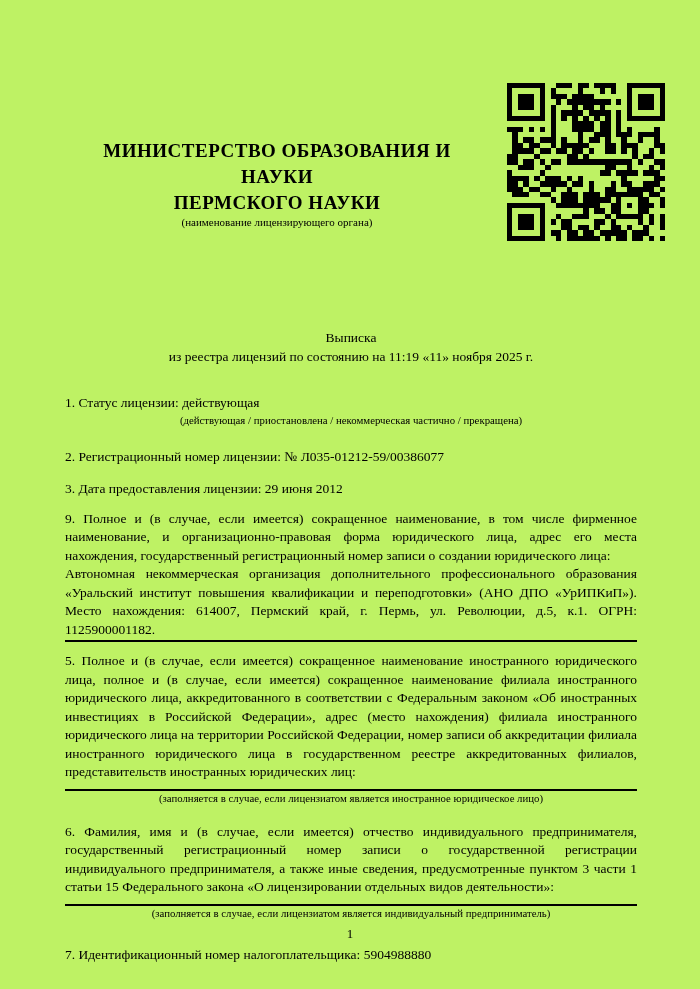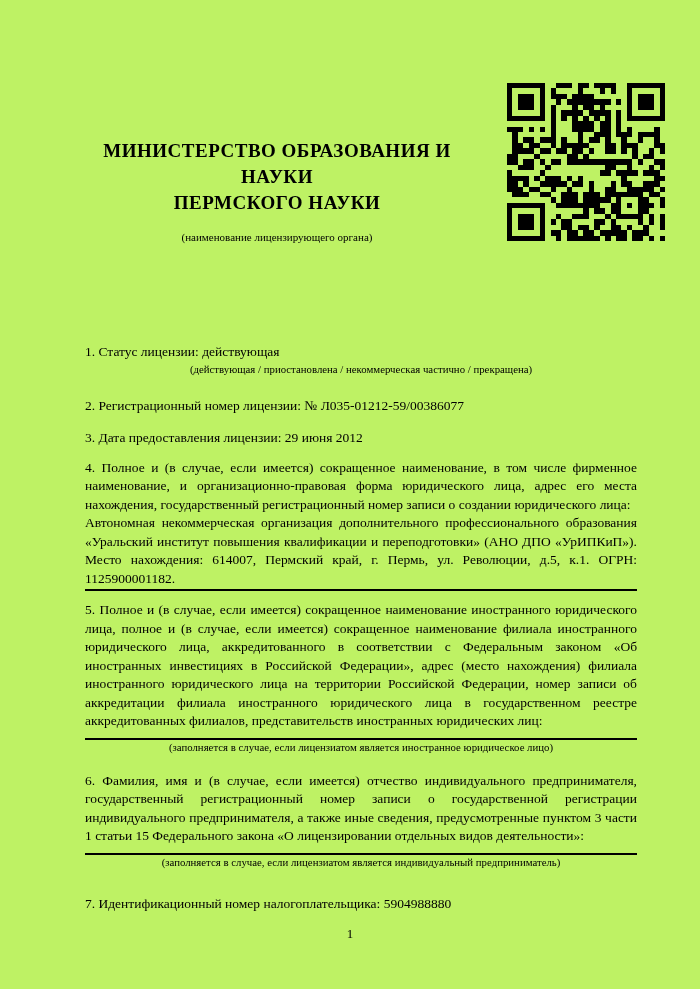--- a/index.html
+++ b/index.html
@@ -28,32 +28,31 @@
   }
   .header-line {
     font-size: 19px;
     font-weight: bold;
     line-height: 26px;
     letter-spacing: 0.5px;
   }
   .header-note {
     font-size: 11px;
     line-height: 13px;
-    margin-top: 15px;
+    margin-top: 0;
   }
   .title-block {
     margin-top: 99px;
     text-align: center;
     font-size: 13.5px;
     line-height: 19px;
   }
   .item {
     font-size: 13.5px;
     line-height: 18.5px;
-    margin-left: 20px;
   }
   .just { text-align: justify; }
   .note {
     font-size: 10.8px;
     line-height: 13px;
     text-align: center;
     margin-top: 1px;
   }
   .rule {
     border-top: 2px solid #000000;
@@ -533,37 +532,39 @@
       </svg>
   </div>
 
   <div class="header">
     <div class="header-line">МИНИСТЕРСТВО ОБРАЗОВАНИЯ И НАУКИ</div>
     <div class="header-line">ПЕРМСКОГО НАУКИ</div>
     <div class="header-note">(наименование лицензирующего органа)</div>
   </div>
 
   <div class="title-block">
+    <div>Выписка</div>
+    <div>из реестра лицензий по состоянию на 11:19 «11» ноября 2025 г.</div>
   </div>
 
   <div class="item i1">
     <div>1. Статус лицензии: действующая</div>
     <div class="note">(действующая / приостановлена / некоммерческая частично / прекращена)</div>
   </div>
 
   <div class="item i2">
     <div>2. Регистрационный номер лицензии: № Л035-01212-59/00386077</div>
   </div>
 
   <div class="item i3">
     <div>3. Дата предоставления лицензии: 29 июня 2012</div>
   </div>
 
   <div class="item i4">
-    <div class="just">4. Полное и (в случае, если имеется) сокращенное наименование, в том числе фирменное наименование, и организационно-правовая форма юридического лица, адрес его места нахождения, государственный регистрационный номер записи о создании юридического лица:</div>
+    <div class="just">9. Полное и (в случае, если имеется) сокращенное наименование, в том числе фирменное наименование, и организационно-правовая форма юридического лица, адрес его места нахождения, государственный регистрационный номер записи о создании юридического лица:</div>
     <div class="just">Автономная некоммерческая организация дополнительного профессионального образования «Уральский институт повышения квалификации и переподготовки» (АНО ДПО «УрИПКиП»). Место нахождения: 614007, Пермский край, г. Пермь, ул. Революции, д.5, к.1. ОГРН: 1125900001182.</div>
     <div class="rule"></div>
   </div>
 
   <div class="item i5">
     <div class="just">5. Полное и (в случае, если имеется) сокращенное наименование иностранного юридического лица, полное и (в случае, если имеется) сокращенное наименование филиала иностранного юридического лица, аккредитованного в соответствии с Федеральным законом «Об иностранных инвестициях в Российской Федерации», адрес (место нахождения) филиала иностранного юридического лица на территории Российской Федерации, номер записи об аккредитации филиала иностранного юридического лица в государственном реестре аккредитованных филиалов, представительств иностранных юридических лиц:</div>
     <div class="blank-field"></div>
     <div class="rule"></div>
     <div class="note">(заполняется в случае, если лицензиатом является иностранное юридическое лицо)</div>
   </div>

